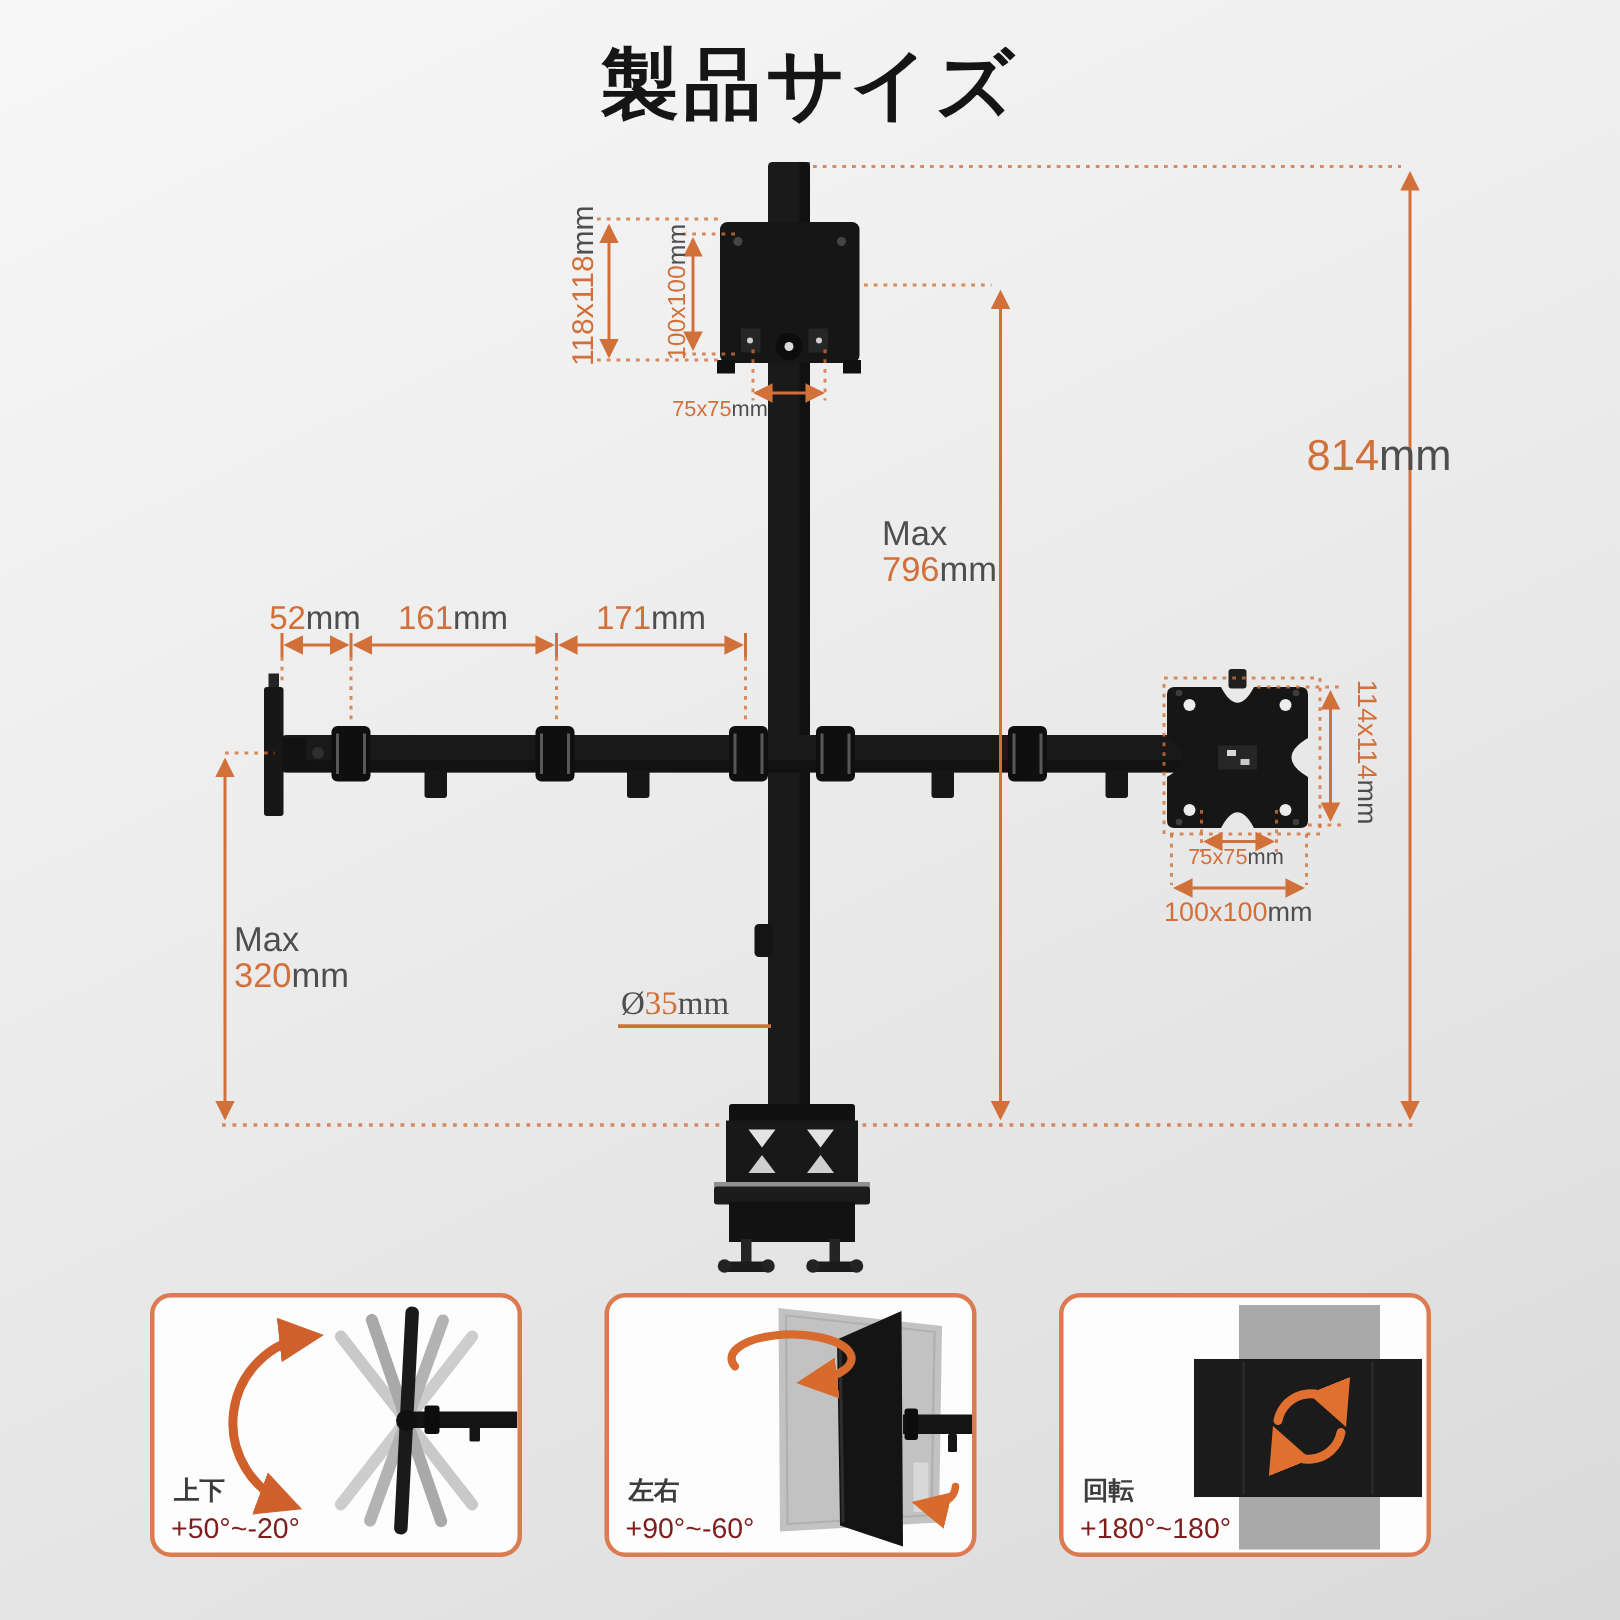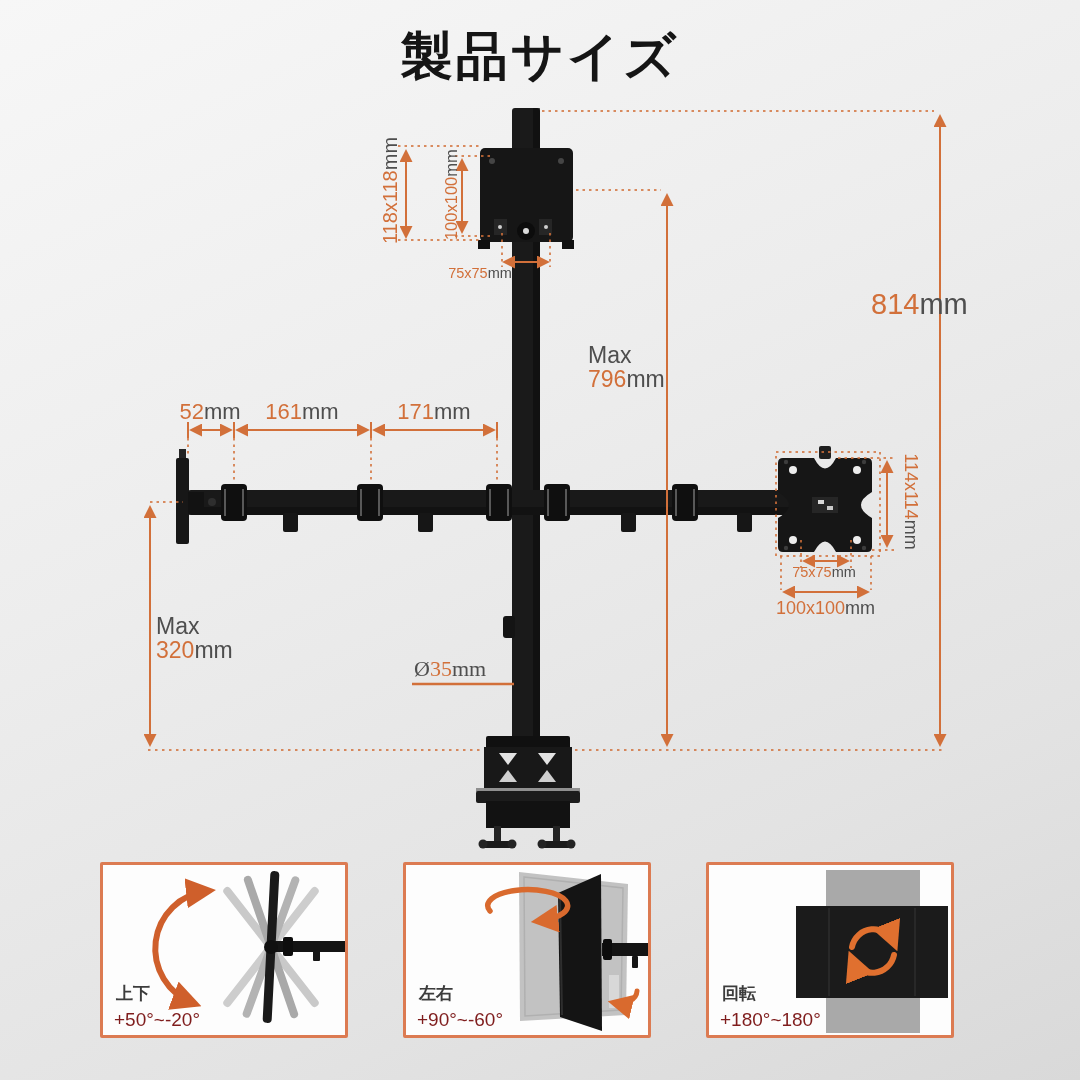--- a/index.html
+++ b/index.html
@@ -14,21 +14,21 @@
   }
   .diagram-svg{position:absolute;left:0;top:0;}
   .dim{position:absolute;color:#4e4e4e;font-size:22px;line-height:1.05;white-space:nowrap;}
   .dim .num{color:#d2703a;}
   .dim.center{text-align:center;}
   .dim.right{text-align:right;}
   .rot-ccw{transform:rotate(-90deg);}
   .rot-cw{transform:rotate(90deg);}
   .panel{
     position:absolute;top:862px;width:248px;height:176px;box-sizing:border-box;
-    background:#fdfdfd;border:3px solid #dc7b52;border-radius:2px;overflow:hidden;
+    background:#fdfdfd;border:3px solid #dc7b52;border-radius:14px;overflow:hidden;
   }
   .panel-art{position:absolute;left:0;top:0;}
   .panel-label{position:absolute;left:13px;bottom:30px;font-size:17px;font-weight:bold;color:#3c3c3c;}
   .panel-range{position:absolute;left:11px;bottom:4px;font-size:19px;color:#7f1d1d;}
 </style>
 </head>
 <body>
 
 <div class="stage">
 

